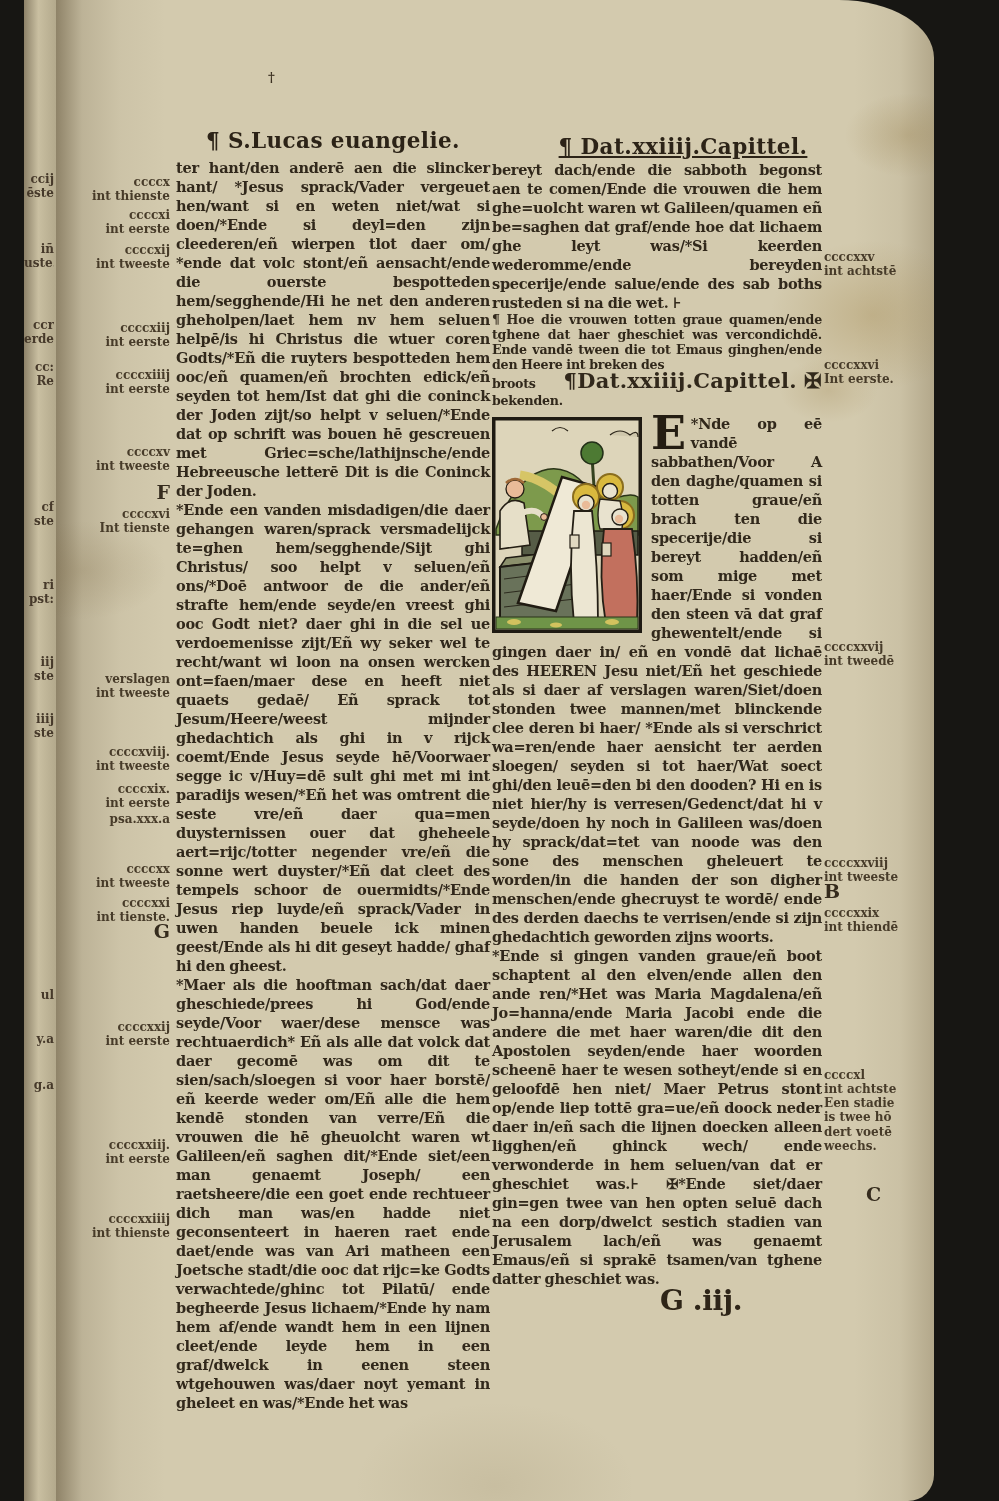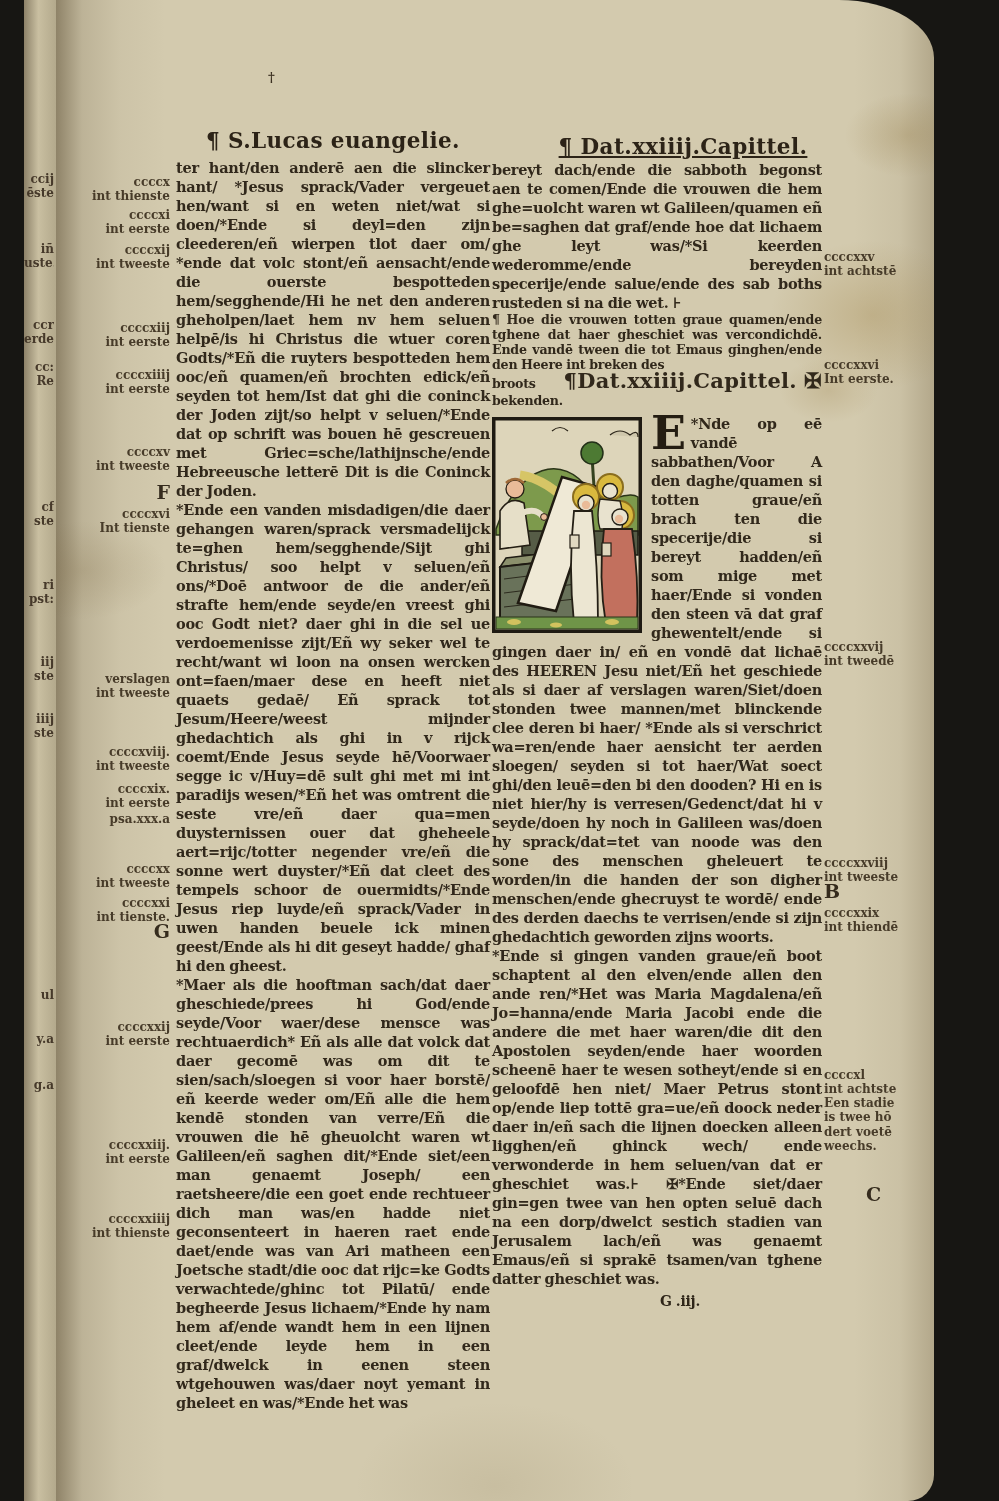--- a/index.html
+++ b/index.html
@@ -45,21 +45,21 @@
   .mn.big{font-size:19px;line-height:1;color:#352b1d;}
   .summary{font-size:12.6px;line-height:15px;letter-spacing:-.2px;margin-top:5px;}
   .sum-last{display:flex;justify-content:center;align-items:baseline;
       font-size:12.6px;line-height:17px;}
   .ch-head{font-size:21px;font-weight:700;letter-spacing:.3px;white-space:nowrap;}
   .ch24{margin-top:5px;}
   .woodcut{float:left;width:150px;height:216px;margin:3px 9px 3px 0;}
   .dropcap{float:left;font-size:46px;line-height:36px;font-weight:700;color:#241d12;
       padding:1px 5px 0 0;}
   .sig{margin:3px 0 0 168px;font-weight:700;font-size:17px;color:#2e2518;}
-  .sig .g{font-size:14px;}
+  .sig .g{font-size:28px;}
 </style>
 </head>
 <body>
 
 <div class="scan">
 
   <div class="prev-strip">
     <div class="frag" style="top:172px">ccij
 ēste</div>
     <div class="frag" style="top:242px">iñ

